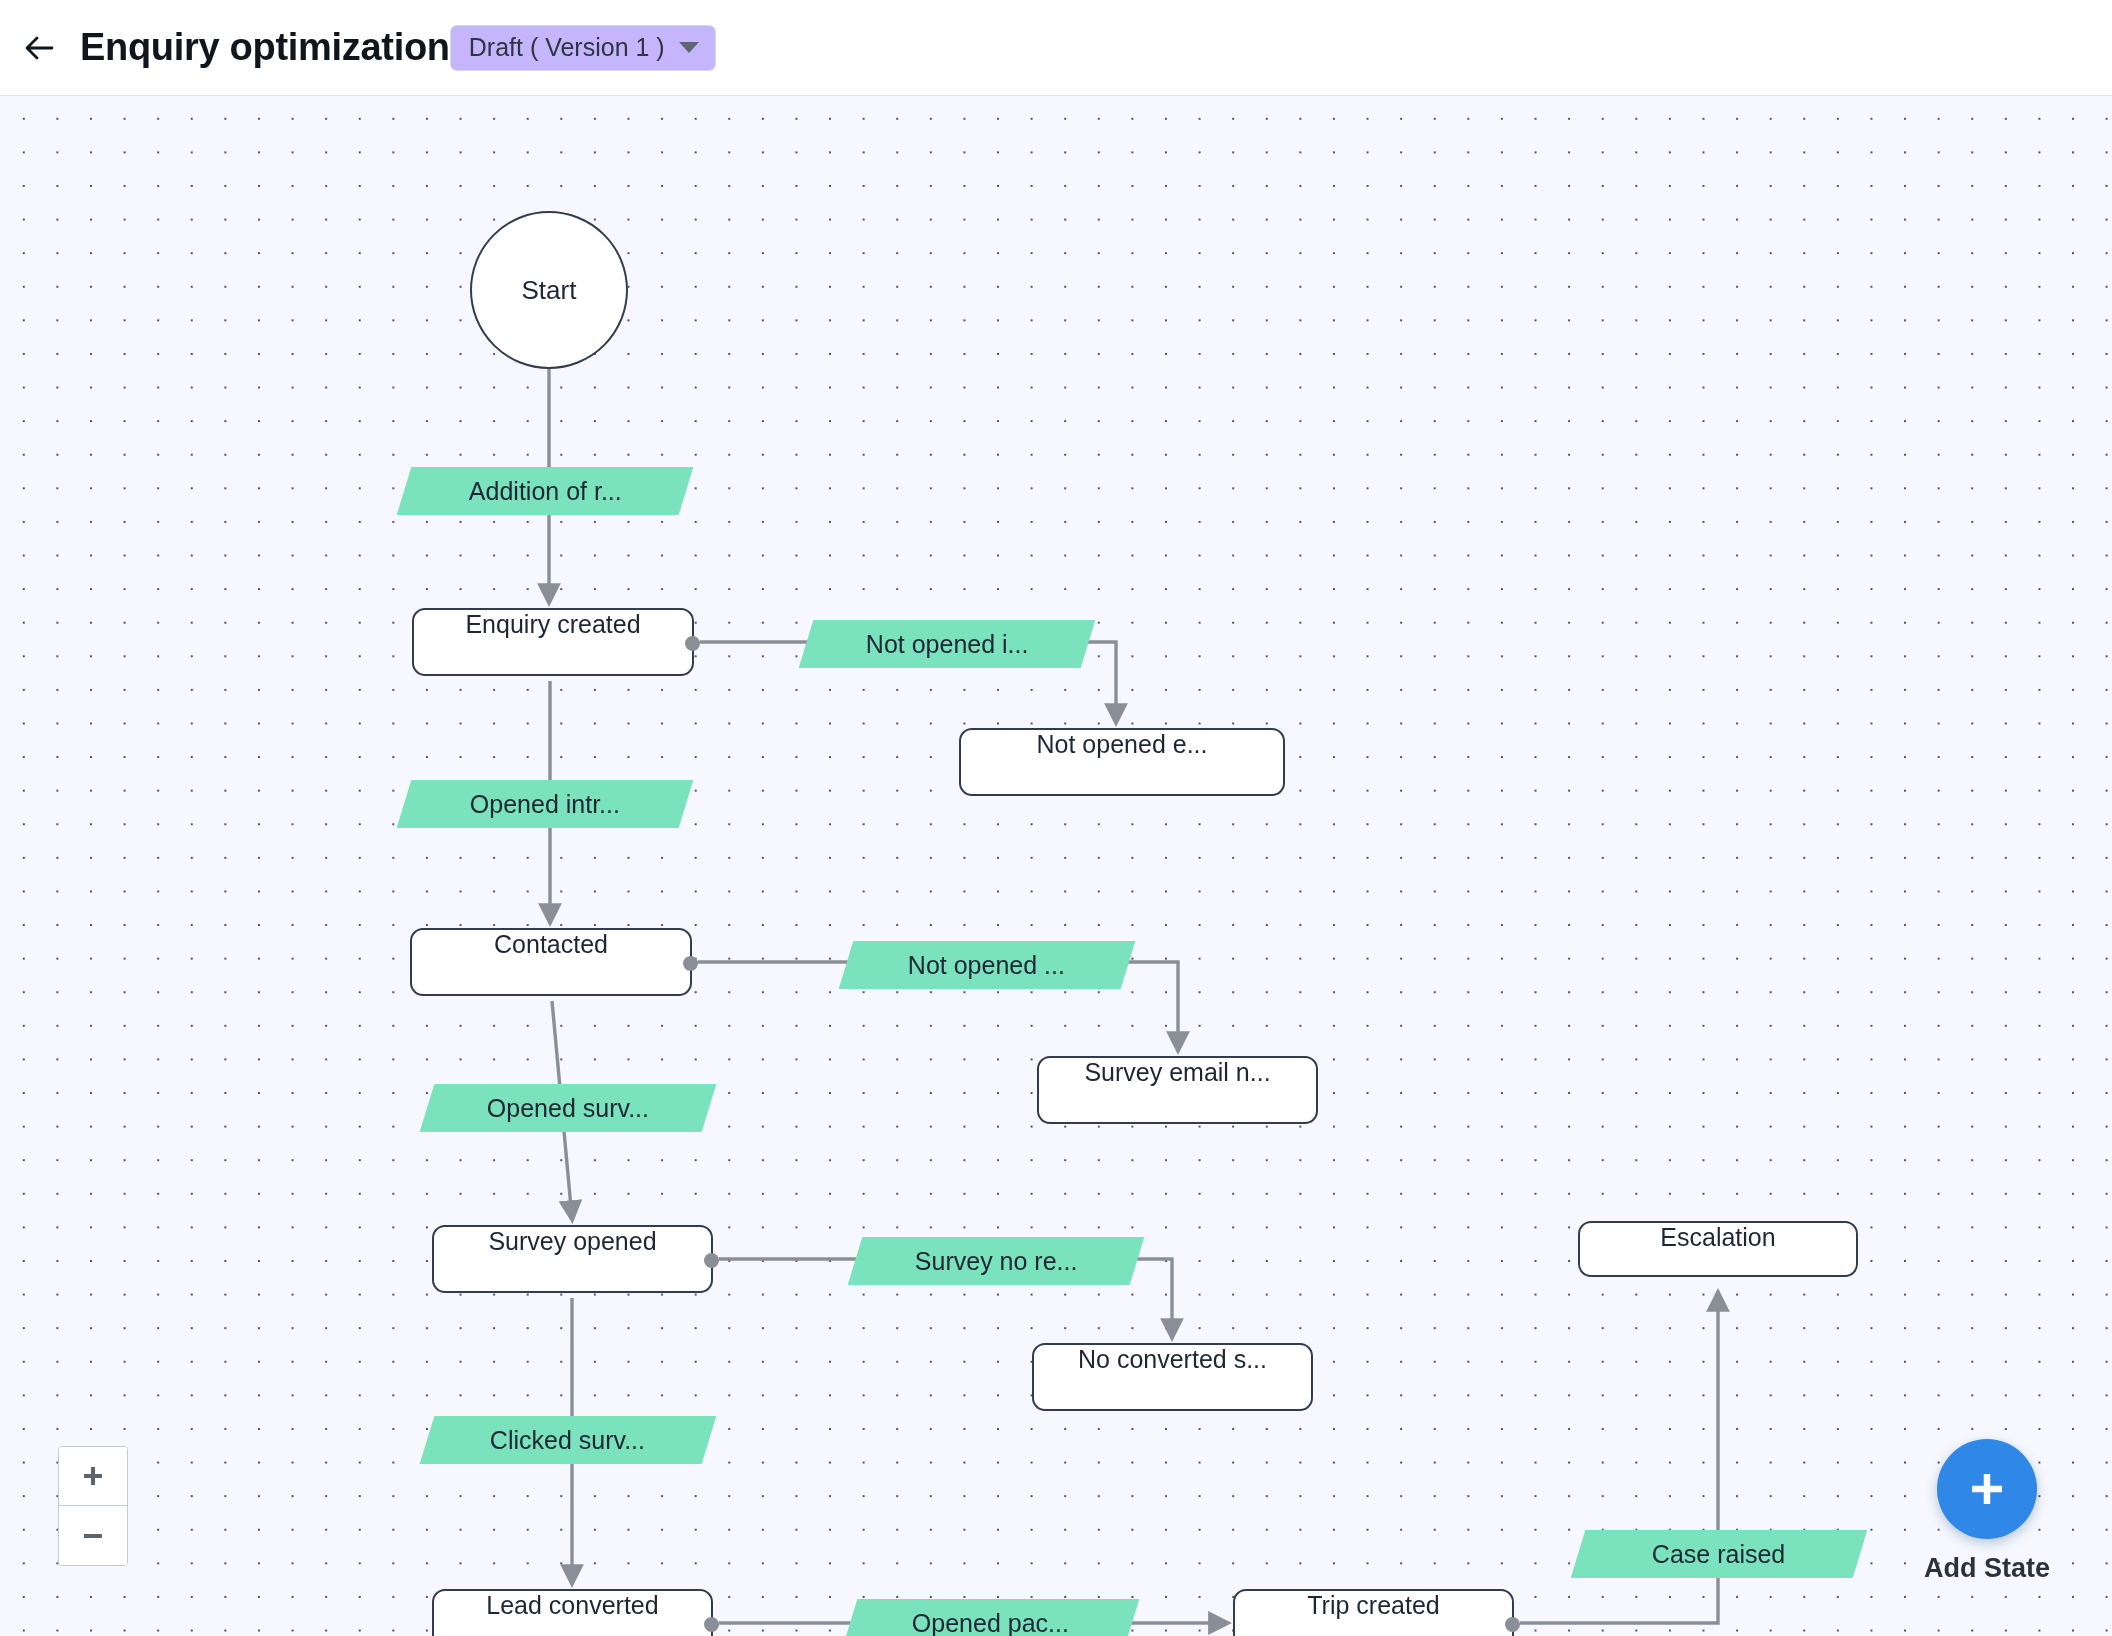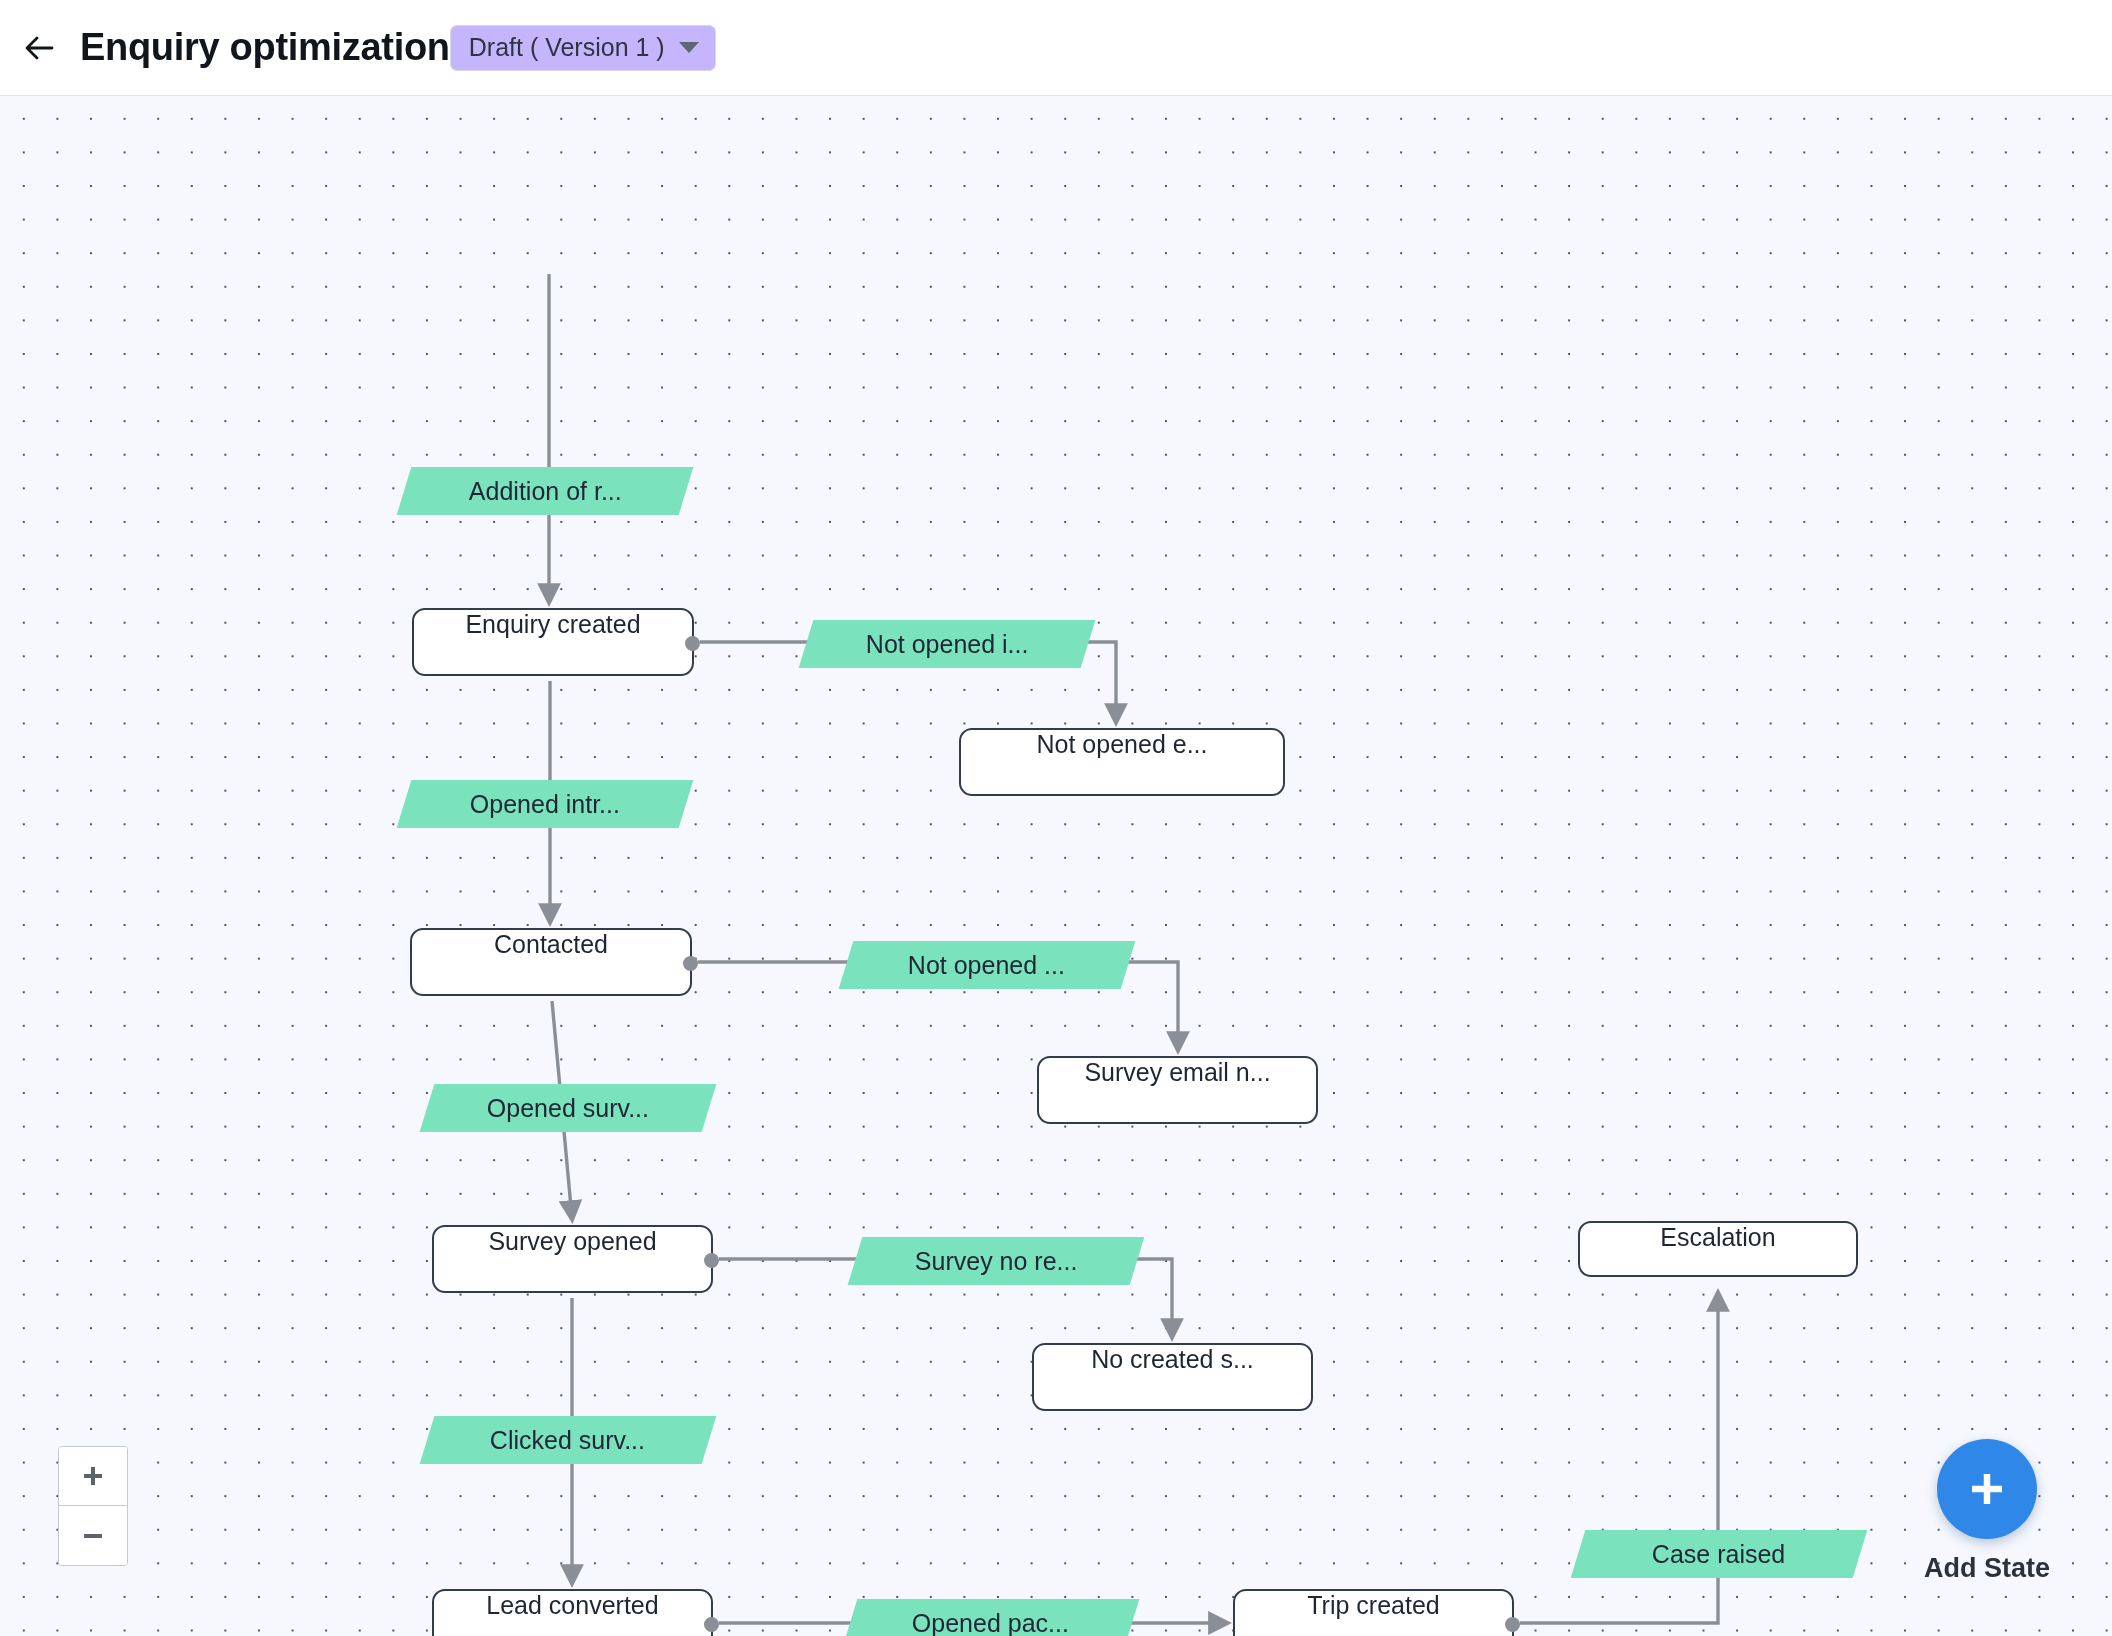--- a/index.html
+++ b/index.html
@@ -231,20 +231,23 @@
   <div class="transition-label" style="left:427px; top:1320px; width:282px; height:48px;">
     <span>Clicked surv...</span>
   </div>
   <div class="transition-label" style="left:850px; top:1503px; width:282px; height:48px;">
     <span>Opened pac...</span>
   </div>
   <div class="transition-label" style="left:1578px; top:1434px; width:282px; height:48px;">
     <span>Case raised</span>
   </div>
 
+  <div class="start-node" style="left:470px; top:115px; width:158px; height:158px;">
+    <span>Start</span>
+  </div>
 
   <div class="state-node" style="left:412px; top:512px; width:282px; height:68px;">
     <span>Enquiry created</span>
     <span class="node-handle" style="right:-8px; top:26px;"></span>
   </div>
 
   <div class="state-node" style="left:951px; top:632px; width:326px; height:68px;margin-left:8px;">
     <span>Not opened e...</span>
   </div>
 
@@ -256,21 +259,21 @@
   <div class="state-node" style="left:1037px; top:960px; width:281px; height:68px;">
     <span>Survey email n...</span>
   </div>
 
   <div class="state-node" style="left:432px; top:1129px; width:281px; height:68px;">
     <span>Survey opened</span>
     <span class="node-handle" style="right:-8px; top:26px;"></span>
   </div>
 
   <div class="state-node" style="left:1032px; top:1247px; width:281px; height:68px;">
-    <span>No created s...</span>
+    <span>No converted s...</span>
   </div>
 
   <div class="state-node" style="left:1578px; top:1125px; width:280px; height:56px;">
     <span>Escalation</span>
   </div>
 
   <div class="state-node" style="left:432px; top:1493px; width:281px; height:68px;">
     <span>Lead converted</span>
     <span class="node-handle" style="right:-8px; top:26px;"></span>
   </div>

